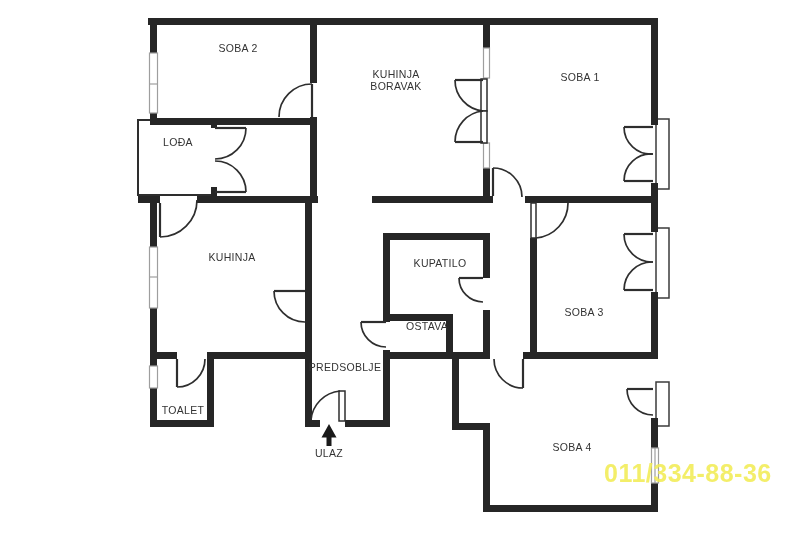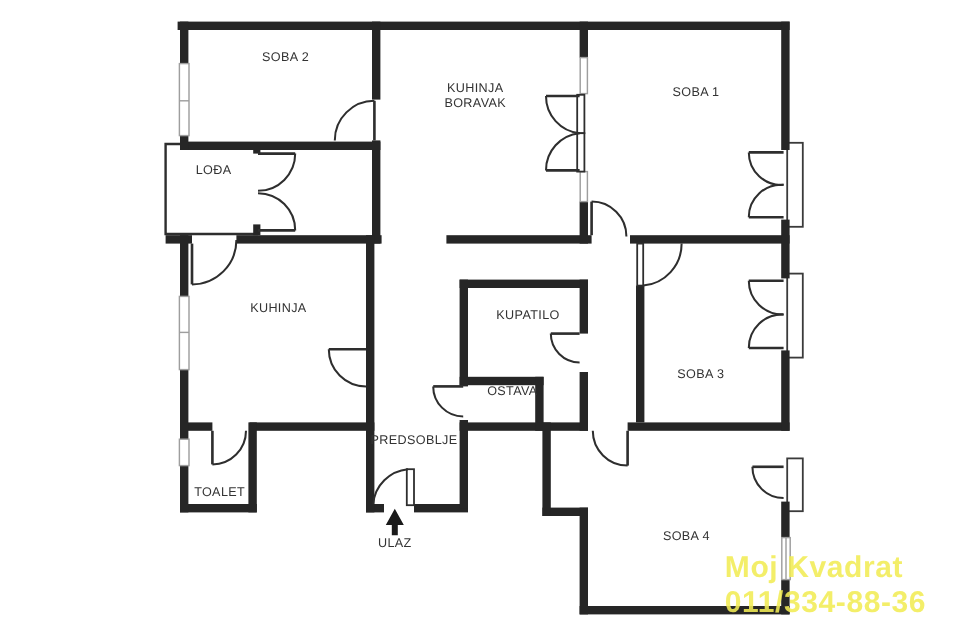--- a/index.html
+++ b/index.html
@@ -166,17 +166,16 @@
   <div class="room-label" style="left:232px;top:257px">KUHINJA</div>
   <div class="room-label" style="left:440px;top:263px">KUPATILO</div>
   <div class="room-label" style="left:427px;top:326px">OSTAVA</div>
   <div class="room-label" style="left:584px;top:312px">SOBA 3</div>
   <div class="room-label" style="left:345px;top:367px">PREDSOBLJE</div>
   <div class="room-label" style="left:183px;top:410px">TOALET</div>
   <div class="room-label" style="left:329px;top:453px">ULAZ</div>
   <div class="room-label" style="left:572px;top:447px">SOBA 4</div>
 
   <div class="watermark" style="color: rgb(242, 236, 85);">
-    <div>Moj Kvadrat</div>
     <div>011/334-88-36</div>
   </div>
 
 </div>
 
 </body></html>

